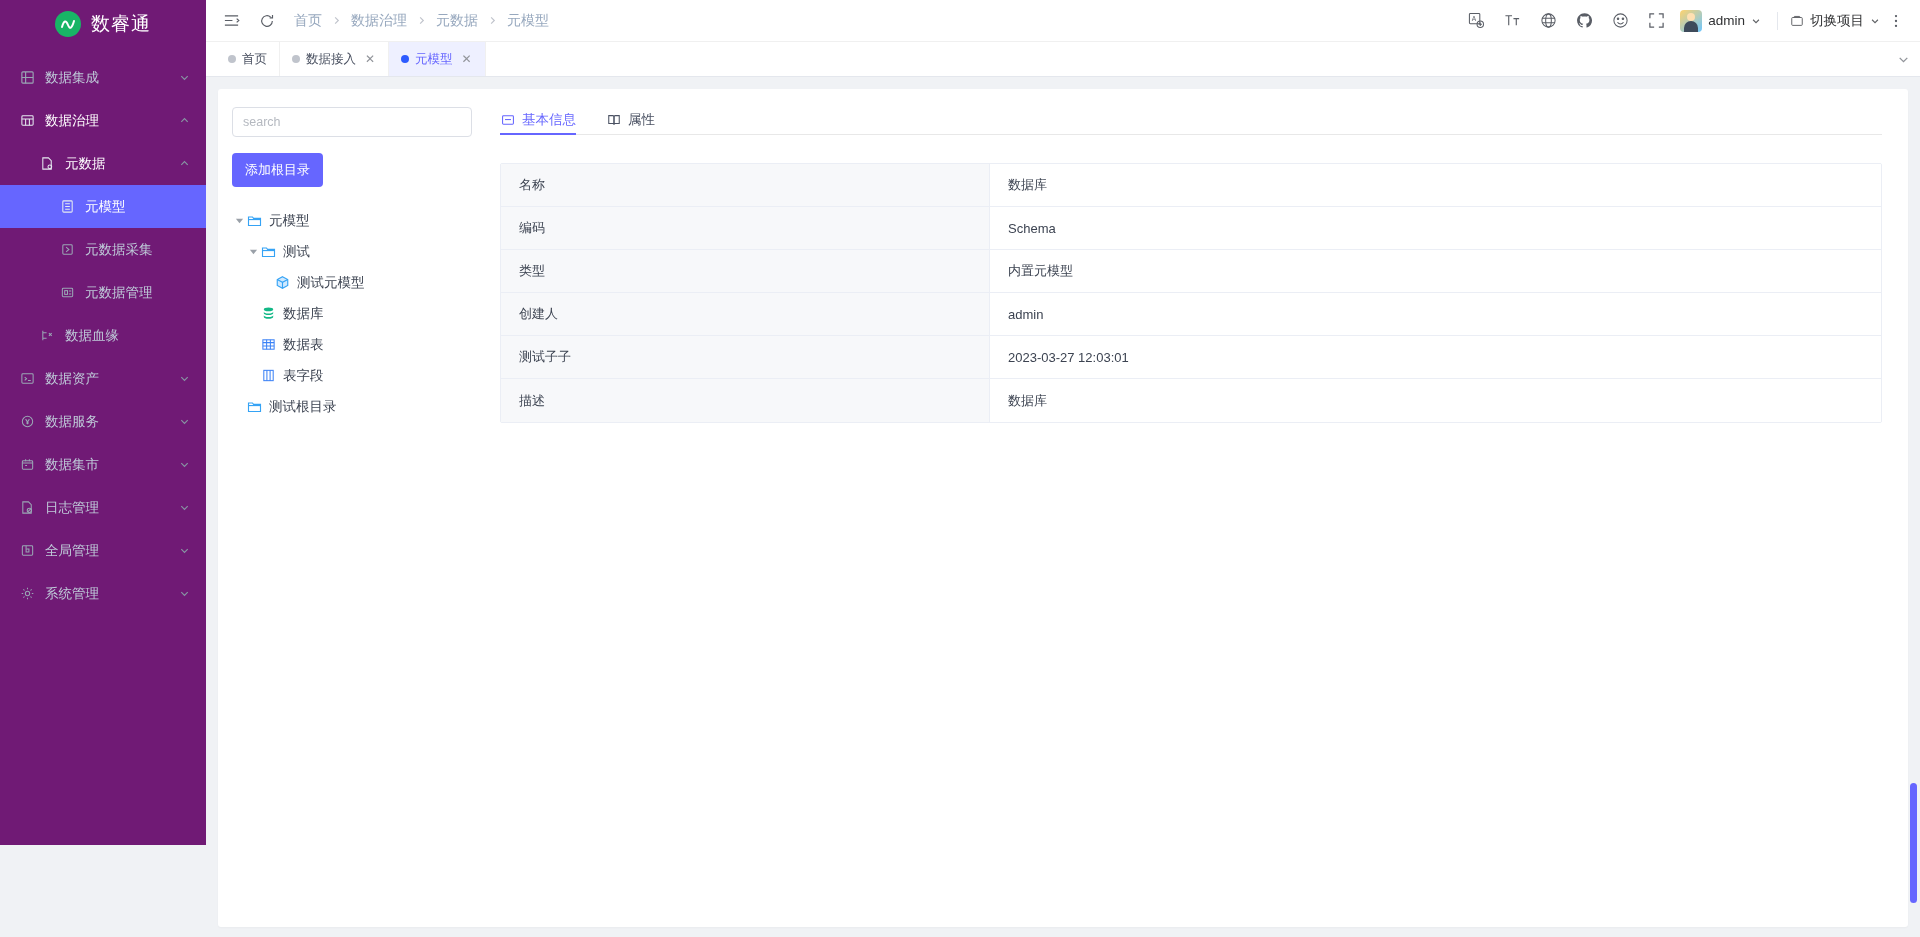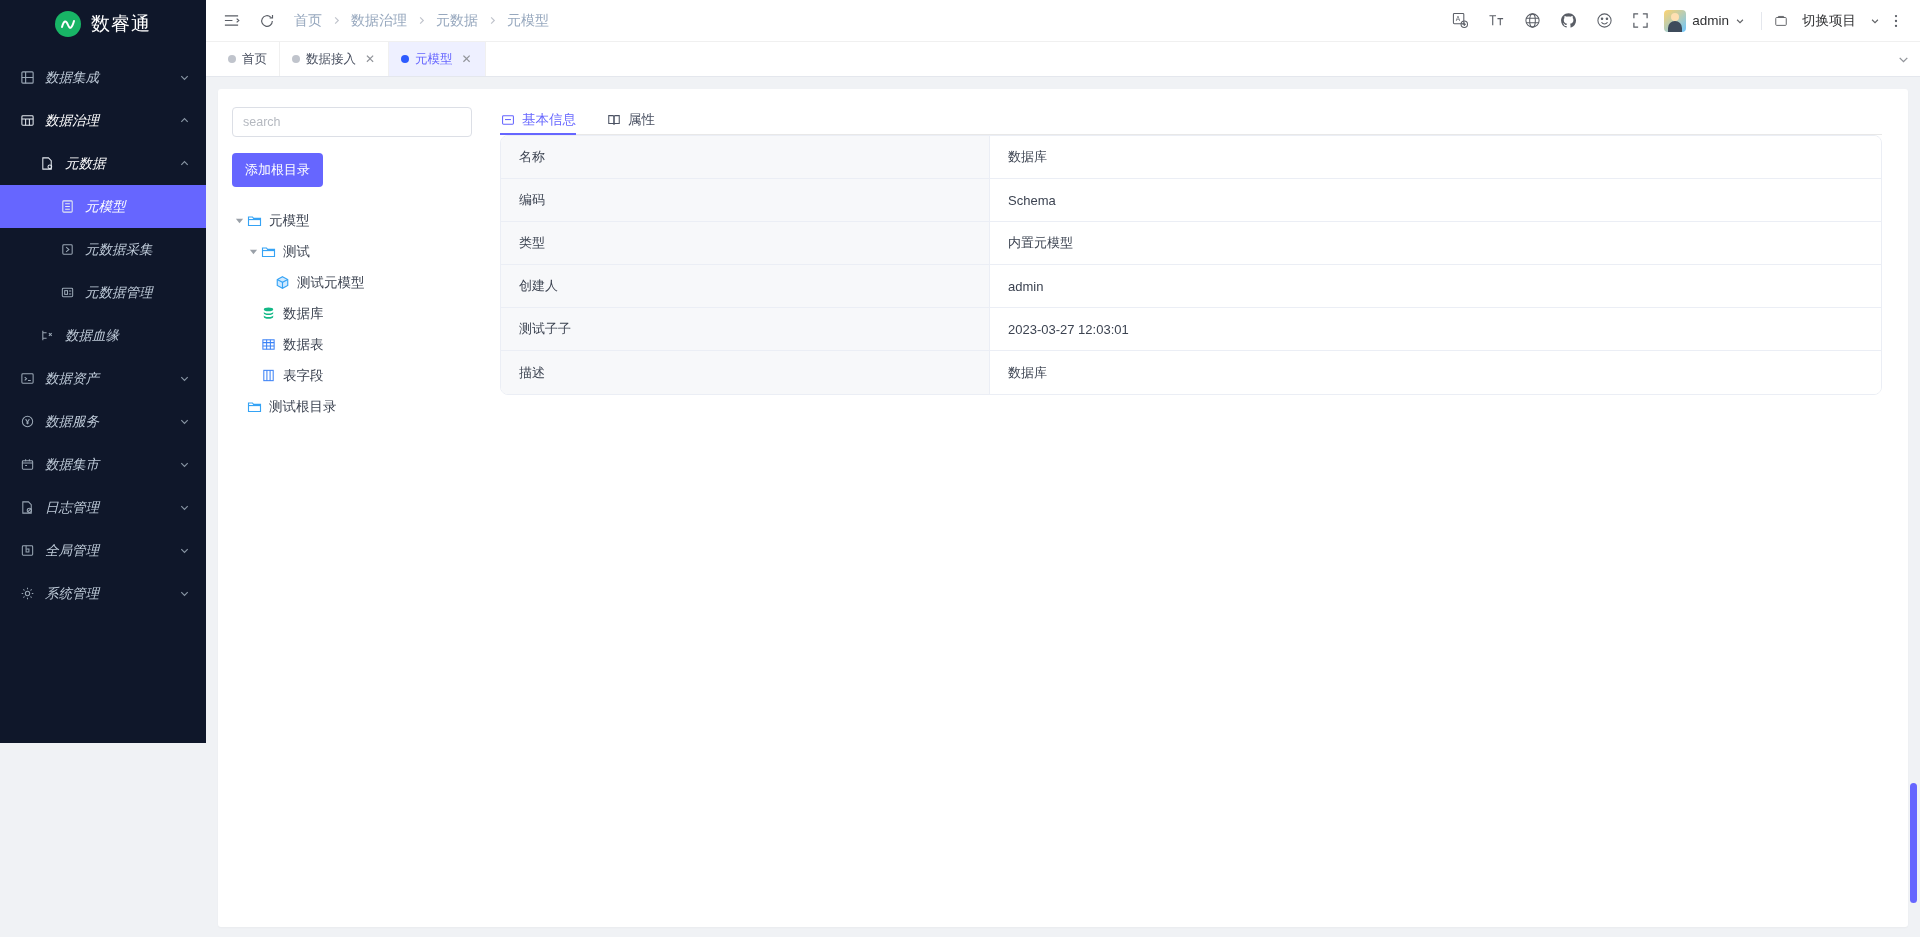--- a/index.html
+++ b/index.html
@@ -8,22 +8,22 @@
     width: 1920px; height: 937px;
     font-family: "Liberation Sans", "DejaVu Sans", sans-serif;
     background: #f0f2f5;
     overflow: hidden;
   }
   .app { display: flex; width: 1920px; height: 937px; }
 
   
   .sidebar {
     width: 206px; flex: 0 0 206px;
-    background: #0f172a;
-    height: 743px;
+    background: #701a75;
+    height: 845px;
     overflow: hidden;
     position: relative;
   }
   .logo-row {
     height: 42px;
     display: flex; align-items: center; justify-content: center;
     gap: 10px;
     padding-top: 6px;
   }
   .logo-mark {
@@ -55,21 +55,21 @@
   }
   .mi-icon {
     width: 18px; height: 18px;
     display: inline-flex; align-items: center; justify-content: center;
     margin-right: 9px;
     flex: 0 0 18px;
     color: #9aa7b5;
   }
   .menu-item.active .mi-icon,
   .menu-item.active-parent .mi-icon { color: #e6ebf1; }
-  .mi-label { flex: 1 1 auto; white-space: nowrap; font-style: italic; }
+  .mi-label { flex: 1 1 auto; white-space: nowrap; }
   .mi-arrow {
     margin-right: 16px; width: 12px; height: 12px;
     color: #8794a3;
     display: inline-flex; align-items: center; justify-content: center;
   }
   .mi-arrow svg { display: block; }
 
   
   .main {
     flex: 1 1 auto;
@@ -129,21 +129,21 @@
   }
   .avatar::before {
     content: ""; position: absolute; left: 7px; top: 3px;
     width: 8px; height: 8px; border-radius: 50%;
     background: #ffe0b2;
   }
   .hdr-divider {
     width: 1px; height: 18px; background: #e4e7ed; margin: 0 6px;
   }
   .proj-box {
-    display: flex; align-items: center; gap: 14px;
+    display: flex; align-items: center; gap: 6px;
     font-size: 13.5px; color: #303133; cursor: pointer;
     padding: 0 6px;
   }
 
   
   .tabbar {
     height: 35px; flex: 0 0 35px;
     background: #ffffff;
     border-bottom: 1px solid #e4e7ed;
     display: flex; align-items: stretch;
@@ -253,23 +253,23 @@
   .dtab.active::after {
     content: ""; position: absolute; left: 0; right: 0; bottom: -1px;
     height: 2px; background: #6666ff;
   }
   .dtab .dtab-ico {
     width: 15px; height: 15px;
     display: inline-flex; align-items: center; justify-content: center;
   }
 
   .info-table {
-    margin-top: 0;
+    margin-top: 28px;
     border: 1px solid #ebeef5;
-    border-radius: 8px;
+    border-radius: 2px;
     overflow: hidden;
     width: 100%;
   }
   .info-row {
     display: flex;
     border-bottom: 1px solid #ebeef5;
     min-height: 43px;
     align-items: stretch;
     background: #f7f8fa;
   }

